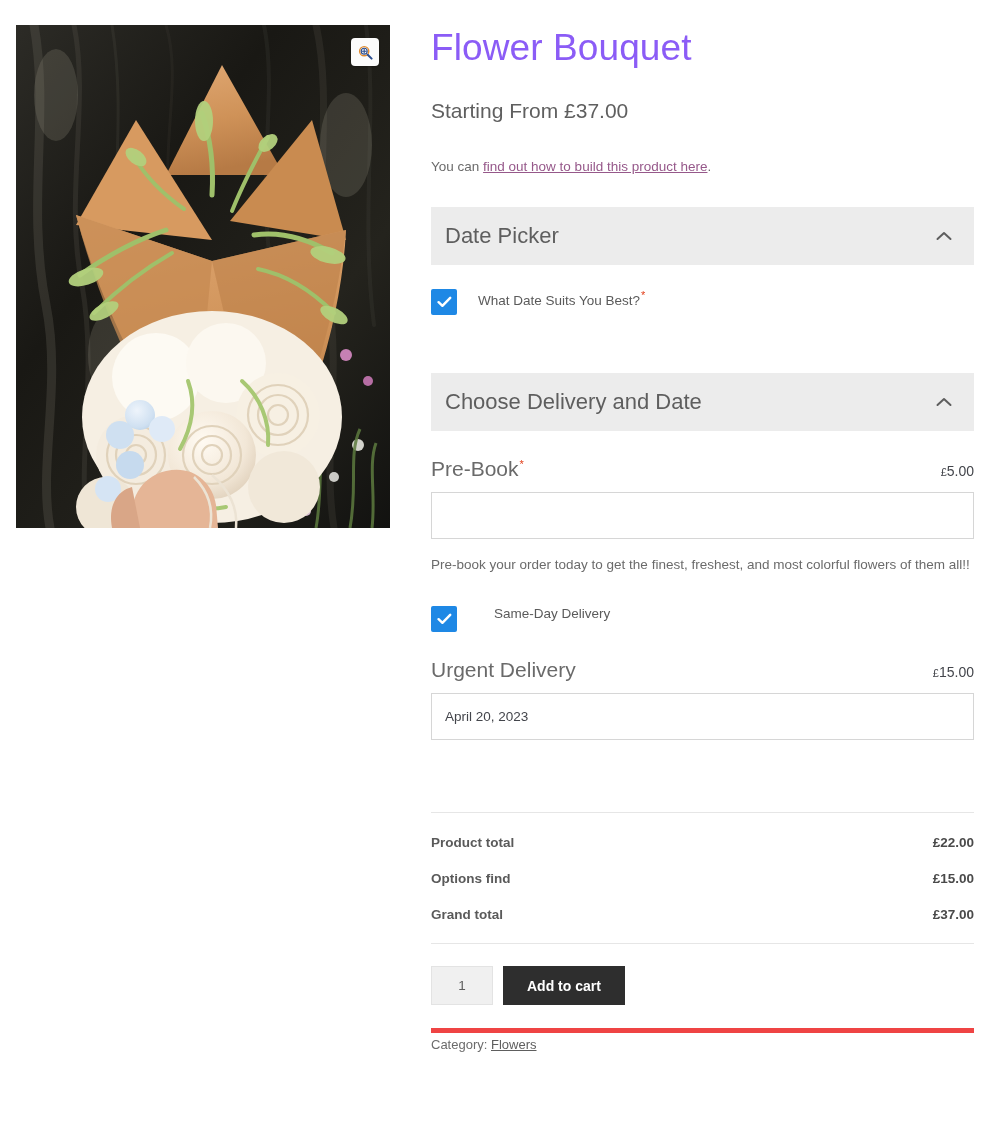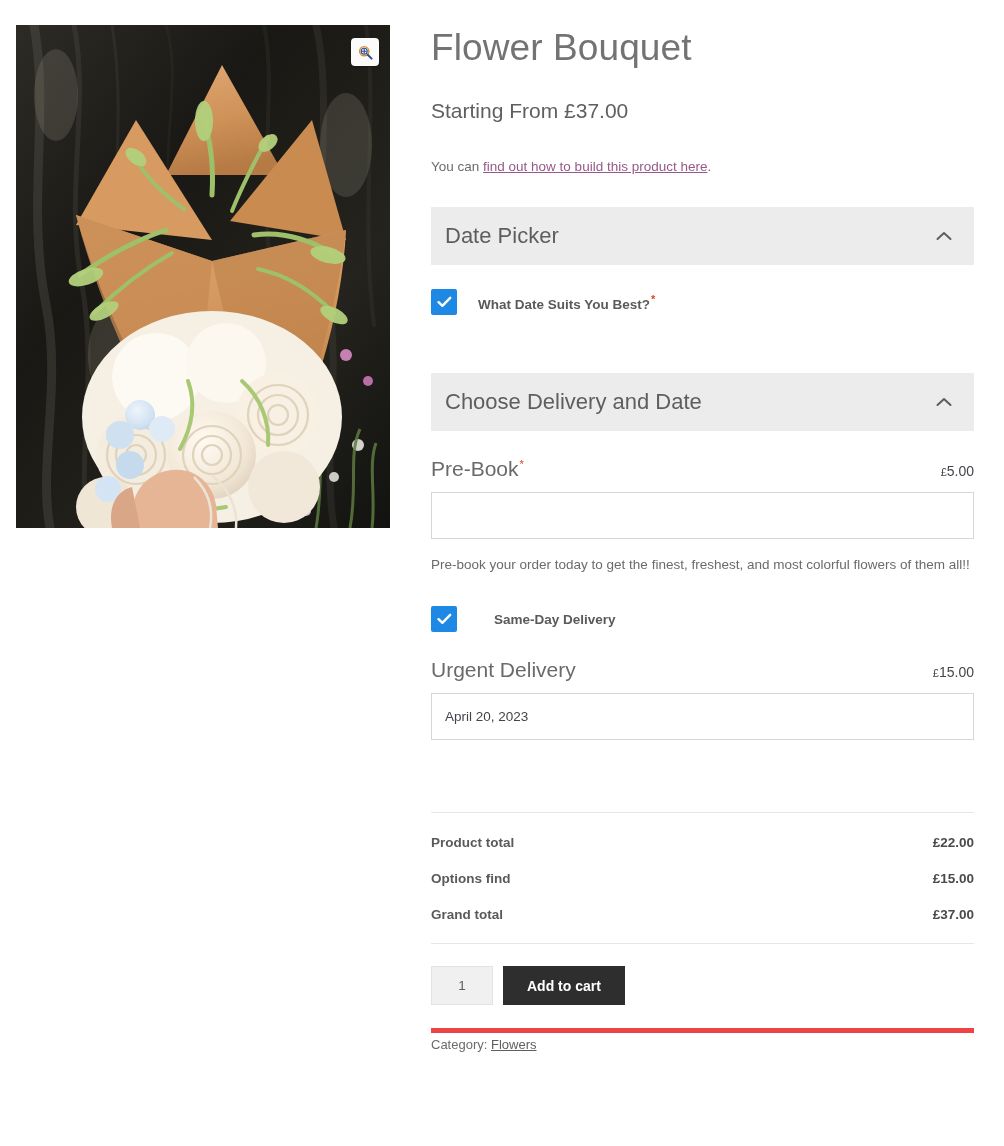--- a/index.html
+++ b/index.html
@@ -59,21 +59,21 @@
     left: 431px;
     top: 25px;
     width: 543px;
   }
 
   .product-title {
     margin: 0;
     font-size: 37px;
     line-height: 46px;
     font-weight: 300;
-    color: #737373;
+    color: #8b5cf6;
     letter-spacing: .1px;
   }
 
   .price-line {
     margin: 26px 0 0 0;
     font-size: 21px;
     line-height: 28px;
     font-weight: 300;
     color: #5f5f5f;
   }
@@ -109,23 +109,21 @@
   .chev {
     width: 16px;
     height: 10px;
     flex: none;
   }
   .chev svg { display: block; }
 
   
   .cb-row {
     display: flex;
-    align-items: center;
     margin-top: 24px;
-    font-weight: bold;
   }
   .cbox {
     width: 26px;
     height: 26px;
     background: #1e88e5;
     border-radius: 2px;
     flex: none;
     display: flex;
     align-items: center;
     justify-content: center;

